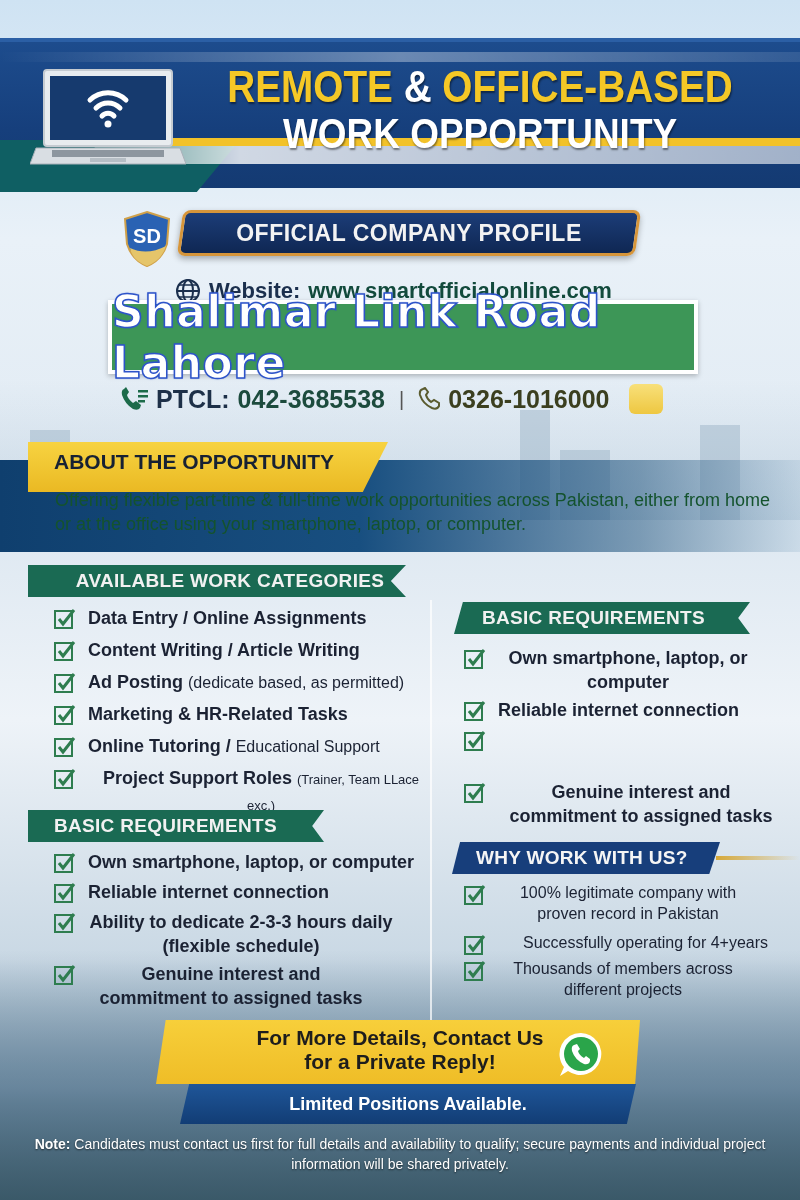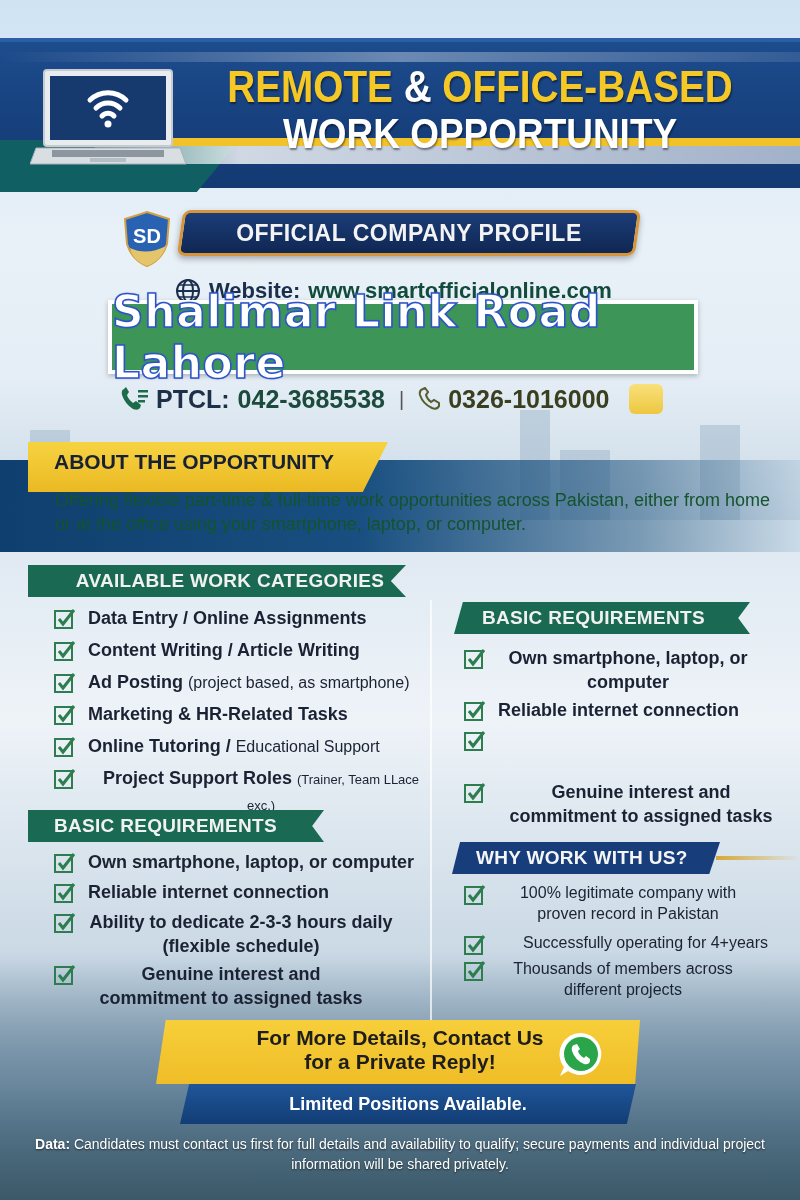--- a/index.html
+++ b/index.html
@@ -279,21 +279,21 @@
         <rect x="1" y="3" width="17" height="17" fill="none" stroke="#2e7d4f" stroke-width="2"></rect>
         <path d="M5 11 L9 16 L20 2" fill="none" stroke="#2e7d4f" stroke-width="3"></path>
       </svg>
       <span class="txt">Content Writing / Article Writing</span>
     </li>
   <li style="height:32px">
       <svg class="chk" viewBox="0 0 22 22">
         <rect x="1" y="3" width="17" height="17" fill="none" stroke="#2e7d4f" stroke-width="2"></rect>
         <path d="M5 11 L9 16 L20 2" fill="none" stroke="#2e7d4f" stroke-width="3"></path>
       </svg>
-      <span class="txt"><span>Ad Posting</span> <span class="sm">(project based, as smartphone)</span></span>
+      <span class="txt"><span>Ad Posting</span> <span class="sm">(dedicate based, as permitted)</span></span>
     </li>
   <li style="height:32px">
       <svg class="chk" viewBox="0 0 22 22">
         <rect x="1" y="3" width="17" height="17" fill="none" stroke="#2e7d4f" stroke-width="2"></rect>
         <path d="M5 11 L9 16 L20 2" fill="none" stroke="#2e7d4f" stroke-width="3"></path>
       </svg>
       <span class="txt">Marketing &amp; HR-Related Tasks</span>
     </li>
   <li style="height:32px">
       <svg class="chk" viewBox="0 0 22 22">
@@ -405,15 +405,15 @@
 <div class="cta"></div>
 <div class="cta-text">For More Details, Contact Us for a Private Reply!</div>
 <svg class="wa" viewBox="0 0 50 50">
   <path d="M25 3 A21 21 0 1 1 12 41 L4 46 L8 37 A21 21 0 0 1 25 3 Z" fill="#ffffff"></path>
   <circle cx="25" cy="24" r="17" fill="#2aa54a"></circle>
   <path d="M18 15 Q15 16 16 21 Q19 30 28 34 Q33 35 34 31 L34 29 L30 26 L28 28 Q23 25 22 21 L24 19 L21 14 Z" fill="#ffffff"></path>
 </svg>
 <div class="limited">Limited Positions Available.</div>
 
 <div class="note">
-  <b>Data:</b>
+  <b>Note:</b>
   <span>Candidates must contact us first for full details and availability to qualify; secure payments and individual project information will be shared privately.</span>
 </div>
 
 </body></html>

